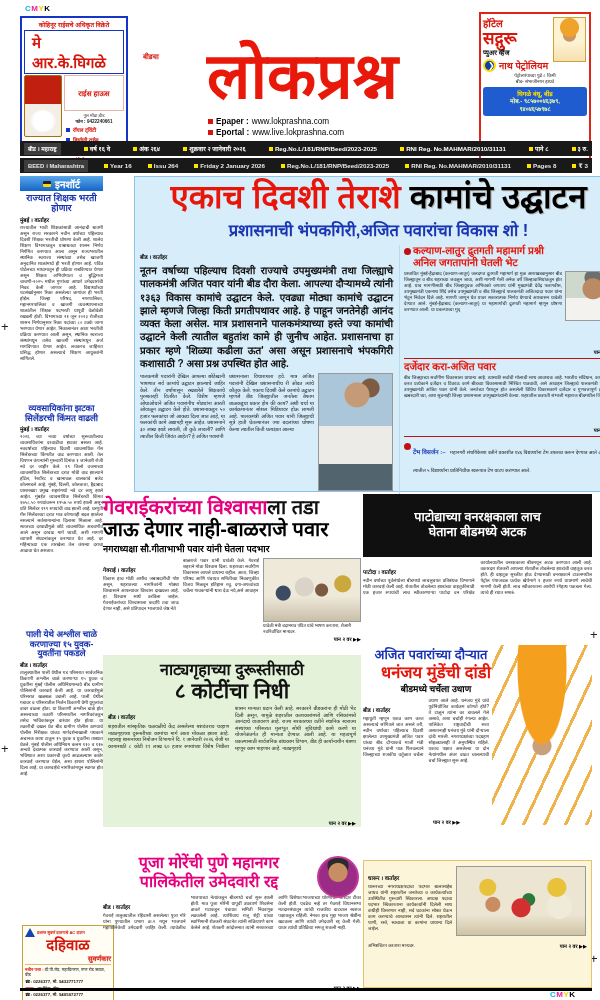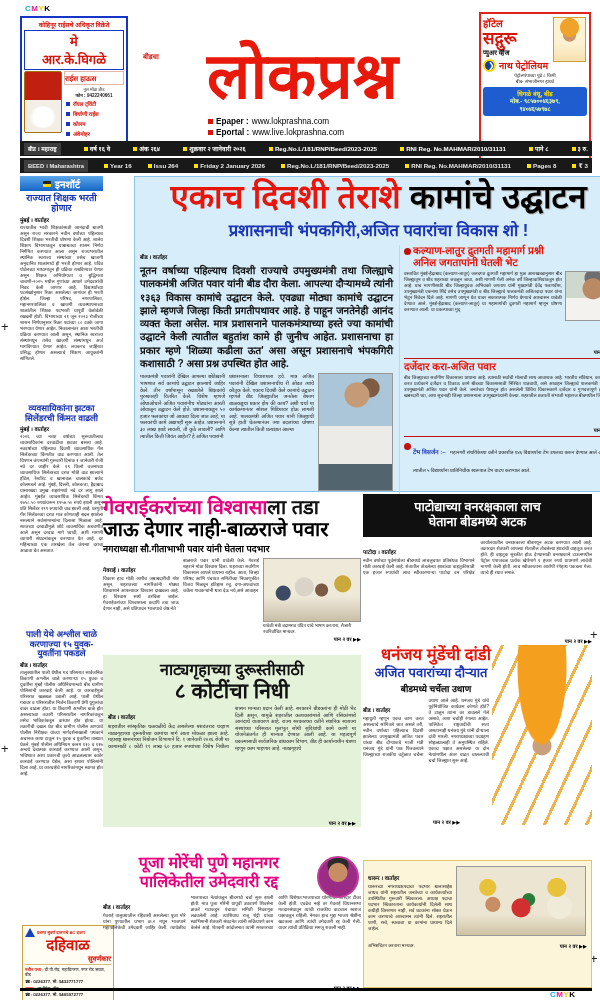--- a/index.html
+++ b/index.html
@@ -14,29 +14,29 @@
   .dl{font-size:5.6px;font-weight:bold;color:#000;}
   .pan{font-size:5.2px;font-weight:bold;color:#000;white-space:nowrap;}
   .redrule{border-bottom:1.5px solid #c01010;}
   .crop{position:absolute;font-size:13px;color:#222;line-height:1;}
   
   .cmyk{position:absolute;font-size:8px;font-weight:bold;letter-spacing:.5px;}
   .cmyk .c{color:#00b7ea}.cmyk .m{color:#ec1f8f}.cmyk .y{color:#f0d000}.cmyk .k{color:#000}
   
   #left-ad{left:20px;top:16px;width:108px;height:140px;border:2px solid #1535c8;padding:2px;background:#fff;}
   #left-ad .la1{color:#d6150b;font-size:6.3px;font-weight:bold;text-align:center;}
-  #left-ad .la-name{border:1.5px solid #1535c8;margin:1px 0;color:#d6150b;font-size:13px;font-weight:bold;text-align:center;padding:1px 13px;}
+  #left-ad .la-name{border:1.5px solid #1535c8;margin:1px 0;color:#d6150b;font-size:15px;font-weight:bold;text-align:left;padding:1px 7px;}
   #left-ad .la-row{display:flex;gap:2px;}
   #rice-bag{width:38px;height:62px;border:1px solid #a2730a;border-radius:2px;
      background:linear-gradient(180deg,#c11f0f 0 46%,#f3efe6 46% 100%);
      background-color:#c11f0f;position:relative;}
   #rice-bag:after{content:"";position:absolute;left:5px;bottom:4px;width:26px;height:22px;border-radius:50%;
      background:radial-gradient(circle,#ffffff 0 55%,#e7e2d2 100%);}
   #left-ad .la-col{flex:1;}
-  #left-ad .la-shop{color:#d6150b;font-size:7.2px;font-weight:bold;border:1px solid #e5b5a8;padding:1px 0;}
+  #left-ad .la-shop{color:#d6150b;font-size:7.2px;font-weight:bold;text-align:center;border:1px solid #e5b5a8;padding:12px 0;}
   #left-ad .la-addr{font-size:4.4px;text-align:center;color:#333;margin-top:1px;}
   #left-ad .la-phone{font-size:4.6px;text-align:center;color:#222;font-weight:bold;}
   #left-ad ul{margin:2px 0 0 2px;padding:0;list-style:none;}
   #left-ad li{font-size:5.4px;font-weight:bold;color:#d6150b;margin-top:2px;display:flex;align-items:center;gap:3px;}
   #left-ad li .sq{width:4px;height:4px;background:#1535c8;display:inline-block;flex:0 0 auto;}
   #mast-tagline{left:165px;top:36px;width:270px;text-align:center;font-size:12px;font-weight:bold;letter-spacing:.4px;color:#000;}
   #mast-prefix{left:143px;top:52px;font-size:7px;color:#d6150b;font-weight:bold;}
   #mast-title{left:125px;top:42px;width:355px;text-align:center;font-size:64px;line-height:1.05;font-weight:bold;
      color:#e8190a;font-family:"DejaVu Serif","Liberation Serif",serif;}
   .eline{left:208px;width:240px;font-size:8.2px;color:#000;display:flex;align-items:center;gap:3px;}
@@ -130,21 +130,21 @@
   #photo-gevrai{width:98px;height:64px;border:1px solid #999;
      background:radial-gradient(circle at 20% 55%,#3c4a63 0 7px,transparent 8px),
                 radial-gradient(circle at 42% 45%,#d9d3c8 0 9px,transparent 10px),
                 radial-gradient(circle at 60% 50%,#7a5a43 0 6px,transparent 7px),
                 radial-gradient(circle at 82% 40%,#caa83c 0 8px,transparent 9px),
                 linear-gradient(180deg,#efe9da 0 60%,#c9bfa8 100%);}
   #gv-cap{font-size:4.4px;line-height:1.25;color:#222;margin-top:1px;}
   #gv-pc .pan{display:block;text-align:right;margin-top:1px;}
   
   #patoda{left:363px;top:494px;width:229px;}
-  #pt-box{background:#101010;color:#fff;text-align:center;font-size:12.6px;font-weight:bold;line-height:1.22;padding:6px 0;}
+  #pt-box{background:#101010;color:#fff;text-align:center;font-size:12.6px;font-weight:bold;line-height:1.22;padding:16px 0;}
   #pt-body{column-count:2;column-gap:6px;height:88px;overflow:hidden;margin-top:3px;}
   #pt-pan{text-align:right;margin-top:1px;}
   
   #natya{left:103px;top:655px;width:258px;height:172px;background:#e4f2da;padding:3px 5px;}
   #nt-h1{text-align:center;font-size:16px;font-weight:bold;color:#111;}
   #nt-h2{text-align:center;font-size:21px;font-weight:bold;color:#111;line-height:1;}
   #nt-body{column-count:2;column-gap:6px;height:104px;overflow:hidden;margin-top:4px;}
   #nt-pan{text-align:right;margin-top:2px;}
   
   #dandi{left:363px;top:645px;width:229px;height:183px;}
@@ -466,22 +466,22 @@
     <div id="nt-h1" data-name="natya-headline-line1">नाट्यगृहाच्या दुरूस्तीसाठी</div>
     <div id="nt-h2" data-name="natya-headline-line2">८ कोटींचा निधी</div>
     <div id="nt-body" data-name="natya-body-cols">
       <span class="dl" data-name="dateline">बीड । वार्ताहर</span>
       <span class="t5 just" style="display:block;" data-name="natya-body">शहरातील सांस्कृतिक चळवळीचे केंद्र असलेल्या यशवंतराव चव्हाण नाट्यगृहाच्या दुरूस्तीच्या कामांचा मार्ग आता मोकळा झाला आहे. महाराष्ट्र शासनाच्या नियोजन विभागाने दि. १ जानेवारी २०२६ रोजी या कामासाठी ८ कोटी ११ लाख ६० हजार रुपयांच्या विशेष निधीला शासन मान्यता प्रदान केली आहे. सरकारने बीडकरांना ही मोठी भेट दिली असून, यामुळे शहरातील कलाकारांमध्ये आणि रसिकांमध्ये आनंदाचे वातावरण आहे. राज्य सरकारच्या वतीने स्थानिक स्वराज्य संस्थांच्या परिसरात मुलभूत सोयी सुविधांची कामे करणे या योजनेअंतर्गत ही मान्यता देण्यात आली आहे. या महत्वपूर्ण प्रकल्पासाठी सार्वजनिक बांधकाम विभाग, बीड ही कार्यान्वयीन यंत्रणा म्हणून काम पाहणार आहे. नाट्यगृहाचे</span>
     </div>
     <div id="nt-pan"><span class="pan" data-name="continued-on-page2">पान २ वर ▶▶</span></div>
   </div>
 
   <div id="dandi" class="abs" data-name="story-munde-dandi">
+    <div id="dn-h1" data-name="dandi-headline-line1">अजित पवारांच्या दौऱ्यात</div>
     <div id="dn-h2" data-name="dandi-headline-line2">धनंजय मुंडेंची दांडी</div>
-    <div id="dn-h1" data-name="dandi-headline-line1">अजित पवारांच्या दौऱ्यात</div>
     <div id="dn-sub" data-name="dandi-subhead">बीडमध्ये चर्चेला उधाण</div>
     <div id="dn-body" data-name="dandi-body-cols">
       <span class="dl" data-name="dateline">बीड । वार्ताहर</span>
       <span class="t46 just" style="display:block;" data-name="dandi-body">महायुती म्हणून एकत्र काम करत असल्याचे सांगितले जात असले तरी, नवीन वर्षाच्या पहिल्याच दिवशी झालेल्या उपमुख्यमंत्री अजित पवार यांच्या बीड दौऱ्याकडे माजी मंत्री धनंजय मुंडे यांनी पाठ फिरवल्याने जिल्ह्याच्या राजकीय वर्तुळात चर्चेला उधाण आले आहे. धनंजय मुंडे यांचे पूर्वनियोजित कार्यक्रम कोणते होते? ते टाळून त्यांना का डावलले गेले असावे, अशा चर्चाही रंगल्या आहेत. पालिकेत राष्ट्रवादीची सत्ता असतानाही धनंजय मुंडे यांनी दौऱ्याला दांडी मारली. नगराध्यक्षांच्या पदग्रहण सोहळ्यालाही ते अनुपस्थित राहिले. एकाच पक्षात असलेल्या या दोन नेत्यांमधील अंतर वाढत चालल्याची चर्चा जिल्ह्यात सुरू आहे.</span>
     </div>
     <span class="pan" id="dn-pan" data-name="continued-on-page2">पान २ वर ▶▶</span>
     <div id="photo-dandi" data-name="photo-dhananjay-munde"></div>
   </div>
 
 

